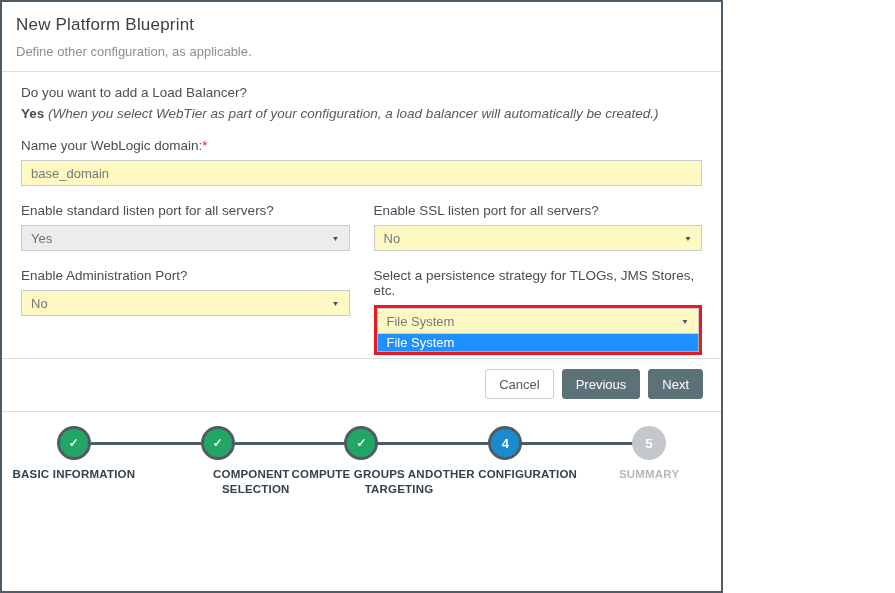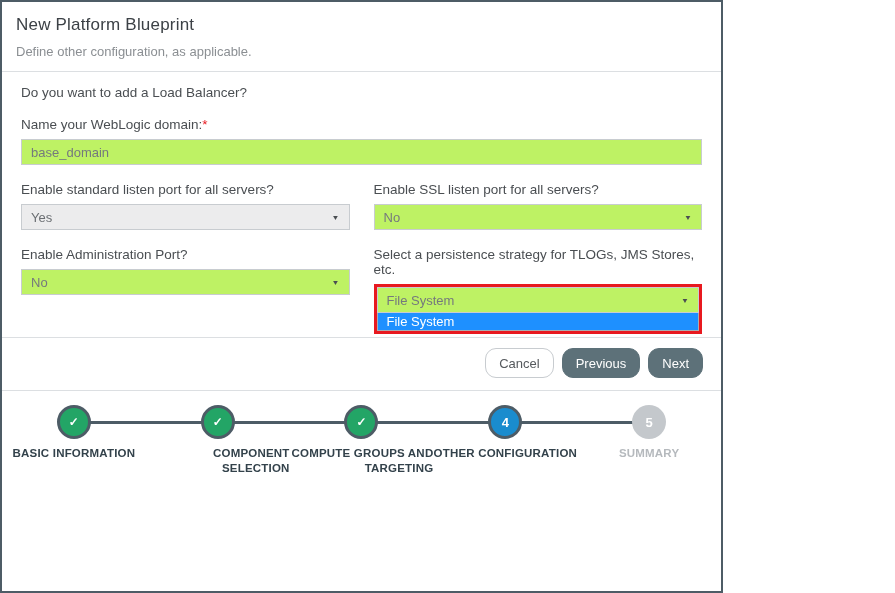--- a/index.html
+++ b/index.html
@@ -15,37 +15,37 @@
   .hdr p { font-size:13px; color:#8b8f93; margin-top:9px; }
   
   .body { padding:0 19px; }
   .q { margin-top:13px; font-size:13.5px; color:#4a4e52; }
   .ans { margin-top:6px; font-size:13.5px; color:#4a4e52; }
   .ans .b { font-weight:bold; }
   .ans .note { font-style:italic; color:#55595d; }
   .lbl { margin-top:17px; font-size:13.5px; color:#4a4e52; }
   .req { color:#e8191f; }
   .ctrl { margin-top:7px; height:26px; width:100%; border:1px solid #c8ccd0;
-          background:#bef264; font-size:13px; color:#75797d; padding:0 9px;
+          background:#fef9c3; font-size:13px; color:#75797d; padding:0 9px;
           display:flex; align-items:center; justify-content:space-between; }
   input.ctrl { display:block; font-family:"Liberation Sans", sans-serif; outline:none; }
   .ctrl.disabled { background:#ececed; color:#6b6f73; }
   .caret { font-size:8px; color:#4a4e52; transform:scaleY(.85); }
   .grid { display:grid; grid-template-columns:1fr 1fr; column-gap:24px; }
   
   .cell-rel { position:relative; }
   .red-box { margin-top:7px; border:3px solid #e8191f; background:#fff; position:relative; z-index:5; }
   .red-box .ctrl { margin-top:0; border:1px solid #c8ccd0; }
   .opts { border:1px solid #a7adb2; border-top:none; background:#fff; }
   .opt { height:17px; line-height:17px; font-size:13px; color:#4a4e52; padding:0 9px; }
   .opt.sel { background:#1e90ff; color:#fff; }
   
   .div1 { border-top:1px solid #dcdfe2; margin-top:3px; }
   .actions { display:flex; justify-content:flex-end; gap:8px; padding:10px 18px 12px 14px; }
-  .btn { height:30px; font-size:13px; border-radius:11px; padding:0 13px;
+  .btn { height:30px; font-size:13px; border-radius:3px; padding:0 13px;
          font-family:"Liberation Sans", sans-serif; cursor:pointer; }
   .btn.ghost { background:#fff; border:1px solid #c8ccd0; color:#55595d; }
   .btn.solid { background:#5d7179; border:1px solid #5d7179; color:#fff; }
   
   .stepper { border-top:1px solid #dcdfe2; position:relative; padding-top:14px; }
   .track { position:absolute; top:30px; left:10%; right:10%; height:3px; background:#4d5c66; }
   .steps { display:flex; position:relative; }
   .step { width:20%; display:flex; flex-direction:column; align-items:center; }
   .circle { width:34px; height:34px; border-radius:50%; display:flex; align-items:center;
             justify-content:center; color:#fff; font-weight:bold; font-size:13px; z-index:2; }
@@ -62,20 +62,24 @@
 <div class="page">
 
   <div class="hdr">
     <h1>New Platform Blueprint</h1>
     <p>Define other configuration, as applicable.</p>
   </div>
 
   <div class="body">
 
     <div class="q">Do you want to add a Load Balancer?</div>
+    <div class="ans">
+      <span class="b">Yes</span>
+      <span class="note">(When you select WebTier as part of your configuration, a load balancer will automatically be created.)</span>
+    </div>
 
     <div class="lbl"><span>Name your WebLogic domain:</span><span class="req">*</span></div>
     <input class="ctrl" type="text" value="base_domain" style="">
 
     <div class="grid">
 
       <div class="cell">
         <div class="lbl">Enable standard listen port for all servers?</div>
         <div class="ctrl disabled">
           <span>Yes</span>

